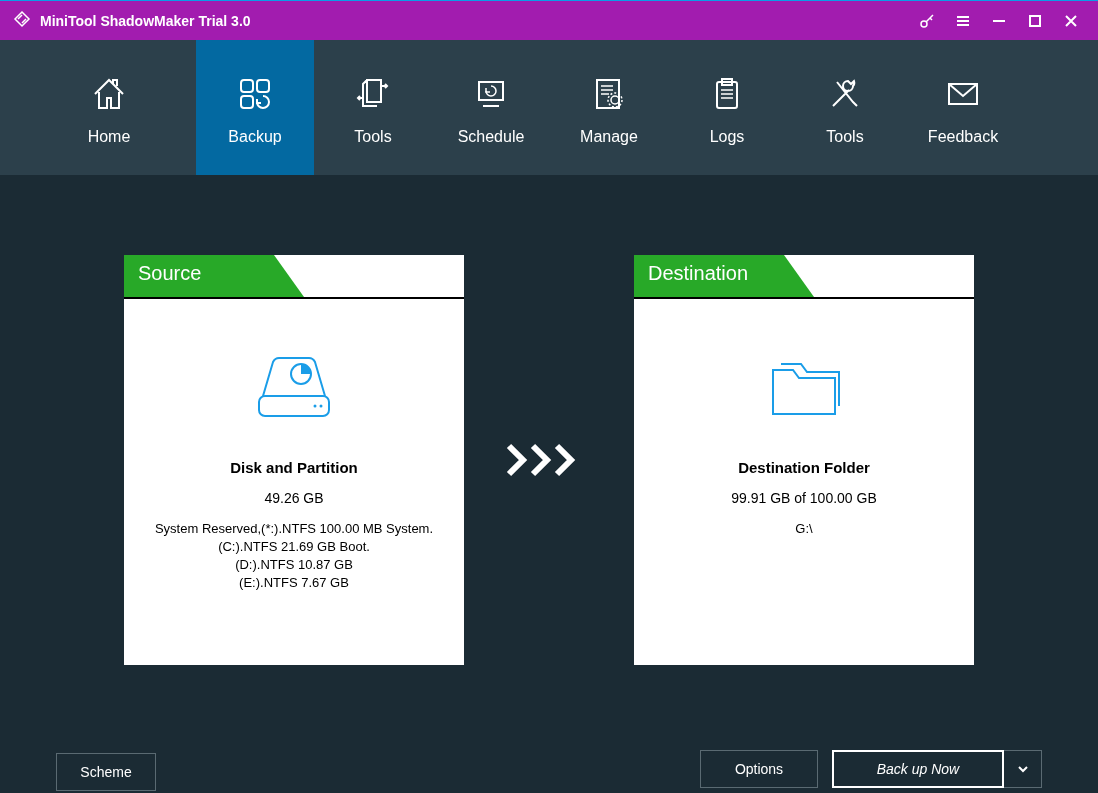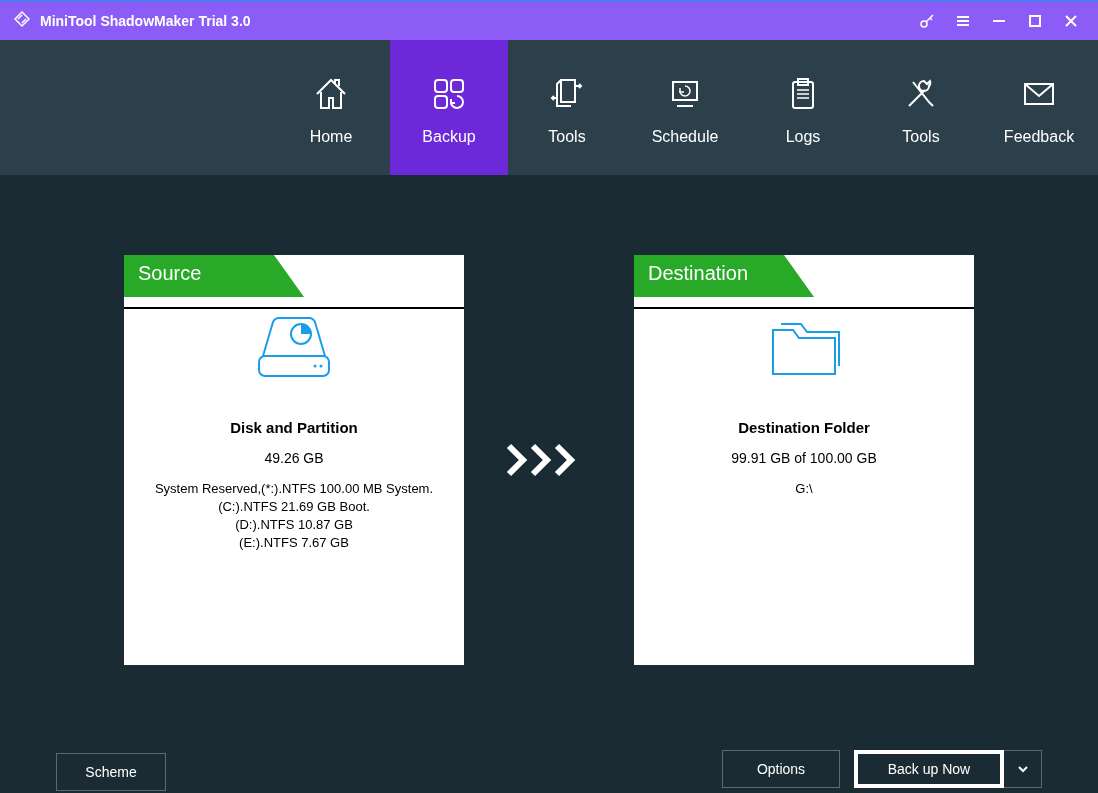--- a/index.html
+++ b/index.html
@@ -6,68 +6,67 @@
 body {
   width: 1098px;
   height: 793px;
   background: #1b2b34;
   font-family: Arial, sans-serif;
   color: #fff;
   overflow: hidden;
 }
 .titlebar {
   height: 40px;
-  background: #8b5cf6;
+  background: #a21caf;
   display: flex;
   align-items: center;
   padding: 8px 12px;
   border-top: 1px solid #0a9de8;
   justify-content: flex-end;
 }
 .logo-icon { margin-right: 8px; }
 .app-title { font-size: 14px; font-weight: bold; color: #fff; }
 .titlebar-spacer { flex: 1; }
 .titlebar-btn { width: 30px; height: 30px; display: flex; align-items: center; justify-content: center; cursor: pointer; margin-left: 6px; }
 .nav {
   height: 135px;
   background: #2c404b;
   display: flex;
   align-items: stretch;
   padding-left: 50px;
-  justify-content: flex-end;
 }
 .nav-item {
   width: 118px;
   display: flex;
   flex-direction: column;
   align-items: center;
   justify-content: center;
   cursor: pointer;
   color: #fff;
 }
-.nav-item.active { background: #6d28d9; }
+.nav-item.active { background: #0369a1; margin-left: 28px; }
 .nav-icon { height: 48px; display: flex; align-items: center; justify-content: center; margin-bottom: 10px; }
 .nav-label { font-size: 16px; }
 .content {
   position: relative;
   height: 570px;
   display: flex;
   align-items: center;
   justify-content: center;
 }
 .card {
   width: 340px;
   height: 410px;
   background: #fff;
   color: #000;
   position: relative;
 }
 .card-header {
   position: relative;
-  height: 52px;
+  height: 42px;
   text-decoration: underline;
 }
 .card-header-bg {
   position: absolute;
   left: 0;
   top: 0;
   width: 180px;
   height: 42px;
   background: #28a928;
   clip-path: polygon(0 0, 150px 0, 180px 42px, 0 42px);
@@ -78,20 +77,21 @@
   top: 7px;
   font-size: 20px;
   color: #fff;
 }
 .card-divider {
   height: 2px;
   background: #000;
   width: 100%;
 }
 .card-body {
+  padding-top: 50px;
   text-align: center;
   font-size: 14px;
 }
 .card-icon { height: 80px; display: flex; align-items: center; justify-content: center; margin-bottom: 30px; }
 .card-title { font-weight: bold; font-size: 15px; margin-bottom: 14px; }
 .card-size { font-size: 14px; margin-bottom: 14px; }
 .card-details { font-size: 13px; line-height: 18px; padding: 0 10px; }
 .arrows {
   width: 170px;
   display: flex;
@@ -109,24 +109,24 @@
   border: 1px solid #5a6a72;
   background: transparent;
   color: #fff;
   font-size: 14px;
   cursor: pointer;
   display: flex;
   align-items: center;
   justify-content: center;
 }
 .btn-schedule { width: 110px; margin-right: 14px; }
-.btn-scheme { width: 110px; margin-top: 6px; }
+.btn-scheme { width: 100px; margin-top: 6px; }
 .footer-spacer { flex: 1; }
 .btn-options { width: 118px; margin-right: 14px; }
-.btn-backup { width: 150px; border: 4px solid #ffffff; }
+.btn-backup { width: 172px; border: 2px solid #ffffff; font-style: italic; }
 .btn-dropdown { width: 38px; border-left: none; margin-left: 0; }
 </style>
 </head>
 <body>
 
 <div class="titlebar">
   <span class="logo-icon">
     <svg width="20" height="20" viewBox="0 0 20 20">
       <path d="M3 10 L10 3 L17 10 L10 17 Z" fill="none" stroke="#fff" stroke-width="1.5"></path>
       <path d="M6 10 L10 6 M10 14 L14 10" stroke="#fff" stroke-width="1.5"></path>
@@ -194,20 +194,31 @@
   <div class="nav-item">
     <div class="nav-icon">
       <svg width="44" height="44" viewBox="0 0 44 44">
           <rect x="10" y="10" width="24" height="18" fill="none" stroke="#fff" stroke-width="2"></rect>
           <path d="M18 34 H26 M14 34 H30" stroke="#fff" stroke-width="2"></path>
           <path d="M22 14 A5 5 0 1 1 17 19" fill="none" stroke="#fff" stroke-width="1.5"></path>
           <path d="M17 16 L17 20 L21 20" fill="none" stroke="#fff" stroke-width="1.5"></path>
         </svg>
     </div>
     <span class="nav-label">Schedule</span>
+  </div>
+  <div class="nav-item">
+    <div class="nav-icon">
+      <svg width="44" height="44" viewBox="0 0 44 44">
+          <rect x="10" y="8" width="22" height="28" fill="none" stroke="#fff" stroke-width="2"></rect>
+          <path d="M14 14 H26 M14 18 H26 M14 22 H22" stroke="#fff" stroke-width="1.5"></path>
+          <circle cx="28" cy="28" r="4" fill="none" stroke="#fff" stroke-width="1.5"></circle>
+          <circle cx="28" cy="28" r="7" fill="none" stroke="#fff" stroke-width="1.5" stroke-dasharray="2 2"></circle>
+        </svg>
+    </div>
+    <span class="nav-label">Manage</span>
   </div>
   <div class="nav-item">
     <div class="nav-icon">
       <svg width="44" height="44" viewBox="0 0 44 44">
           <rect x="12" y="10" width="20" height="26" rx="2" fill="none" stroke="#fff" stroke-width="2"></rect>
           <rect x="17" y="7" width="10" height="6" fill="none" stroke="#fff" stroke-width="2"></rect>
           <path d="M16 18 H28 M16 22 H28 M16 26 H28" stroke="#fff" stroke-width="1.5"></path>
         </svg>
     </div>
     <span class="nav-label">Logs</span>

